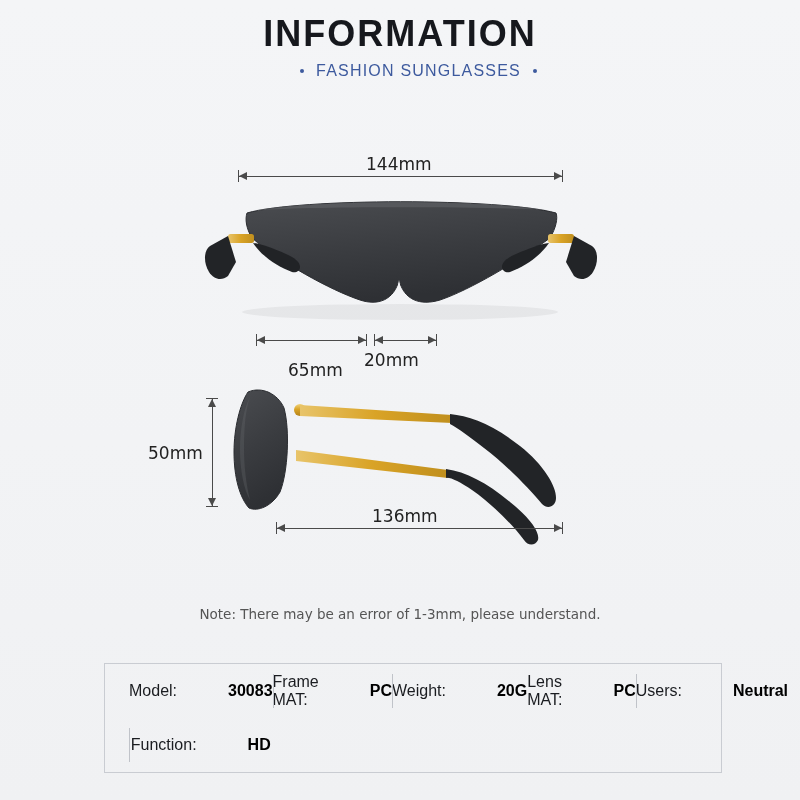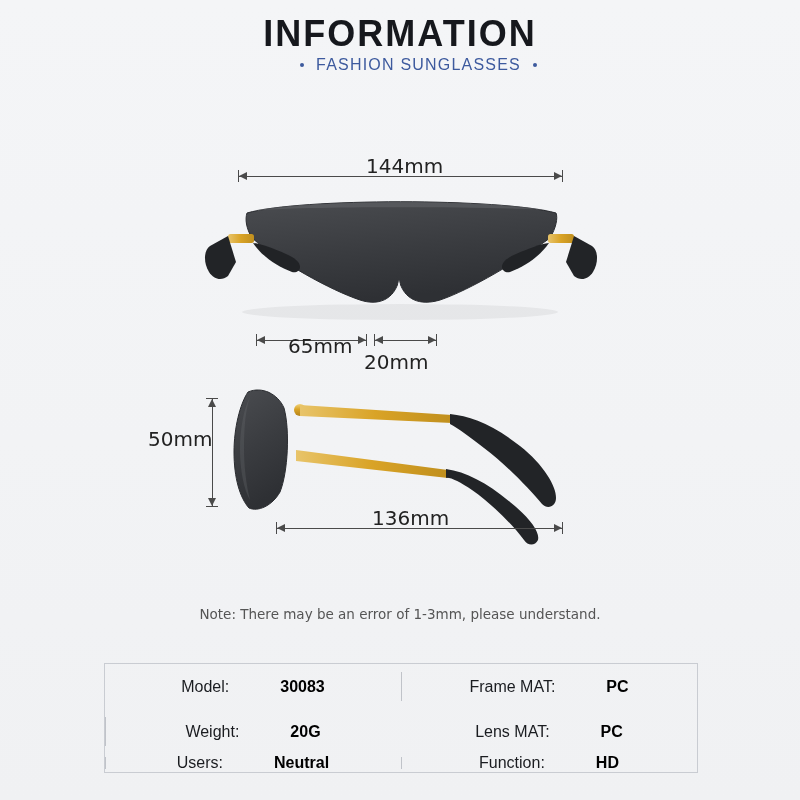--- a/index.html
+++ b/index.html
@@ -29,41 +29,42 @@
     text-align: center;
   }
   .title {
     font-size: 36px;
     font-weight: bold;
     letter-spacing: 2px;
     color: #16181d;
     line-height: 44px;
   }
   .subtitle-row {
+    margin-top: 6px;
     display: flex;
     align-items: center;
     justify-content: center;
     gap: 12px;
     color: #3d5a9e;
     font-size: 16px;
     letter-spacing: 1.2px;
     padding-left: 37px;
   }
   .dot {
     width: 4px;
     height: 4px;
     border-radius: 50%;
     background: #3d5a9e;
     display: inline-block;
   }
 
   
   .dim-label {
     position: absolute;
-    font-size: 20px;
+    font-size: 17px;
     color: #222;
     font-family: "DejaVu Sans", sans-serif;
     white-space: nowrap;
   }
 
   
   .hline {
     position: absolute;
     height: 1px;
     background: #4a4a4a;
@@ -126,23 +127,24 @@
 
   
   .spec-table {
     position: absolute;
     left: 104px;
     top: 663px;
     width: 592px;
     height: 108px;
     border: 1px solid #c9ccd2;
     display: grid;
-    grid-template-columns: 1fr 1fr;
+    grid-template-columns: 1fr 1fr 1fr 1fr 1fr;
     grid-template-rows: 1fr 1fr;
     background: transparent;
+    padding-left: 24px;
   }
   .spec-cell {
     display: flex;
     align-items: center;
     justify-content: center;
     gap: 6px;
     font-size: 16px;
     color: #1a1c20;
     position: relative;
   }
@@ -259,35 +261,35 @@
   <div class="cap-v" style="left:562px; top:170px;"></div>
   <div class="arrow arrow-l" style="left:239px; top:172px;"></div>
   <div class="arrow arrow-r" style="left:554px; top:172px;"></div>
   <div class="dim-label" style="left:366px; top:154px;">144mm</div>
 
   <div class="hline" style="left:256px; top:340px; width:110px;"></div>
   <div class="cap-v" style="left:256px; top:334px;"></div>
   <div class="cap-v" style="left:366px; top:334px;"></div>
   <div class="arrow arrow-l" style="left:257px; top:336px;"></div>
   <div class="arrow arrow-r" style="left:358px; top:336px;"></div>
-  <div class="dim-label" style="left:288px; top:334px;">65mm</div>
+  <div class="dim-label" style="left:288px; top:360px;">65mm</div>
 
   <div class="hline" style="left:374px; top:340px; width:62px;"></div>
   <div class="cap-v" style="left:374px; top:334px;"></div>
   <div class="cap-v" style="left:436px; top:334px;"></div>
   <div class="arrow arrow-l" style="left:375px; top:336px;"></div>
   <div class="arrow arrow-r" style="left:428px; top:336px;"></div>
   <div class="dim-label" style="left:364px; top:350px;">20mm</div>
 
   <div class="vline" style="left:212px; top:398px; height:108px;"></div>
   <div class="cap-h" style="left:206px; top:398px;"></div>
   <div class="cap-h" style="left:206px; top:506px;"></div>
   <div class="arrow arrow-u" style="left:208px; top:399px;"></div>
   <div class="arrow arrow-d" style="left:208px; top:498px;"></div>
-  <div class="dim-label" style="left:148px; top:427px;">50mm</div>
+  <div class="dim-label" style="left:148px; top:443px;">50mm</div>
 
   <div class="hline" style="left:276px; top:528px; width:286px;"></div>
   <div class="cap-v" style="left:276px; top:522px;"></div>
   <div class="cap-v" style="left:562px; top:522px;"></div>
   <div class="arrow arrow-l" style="left:277px; top:524px;"></div>
   <div class="arrow arrow-r" style="left:554px; top:524px;"></div>
   <div class="dim-label" style="left:372px; top:506px;">136mm</div>
 
   <div class="note">Note: There may be an error of 1-3mm, please understand.</div>
 

